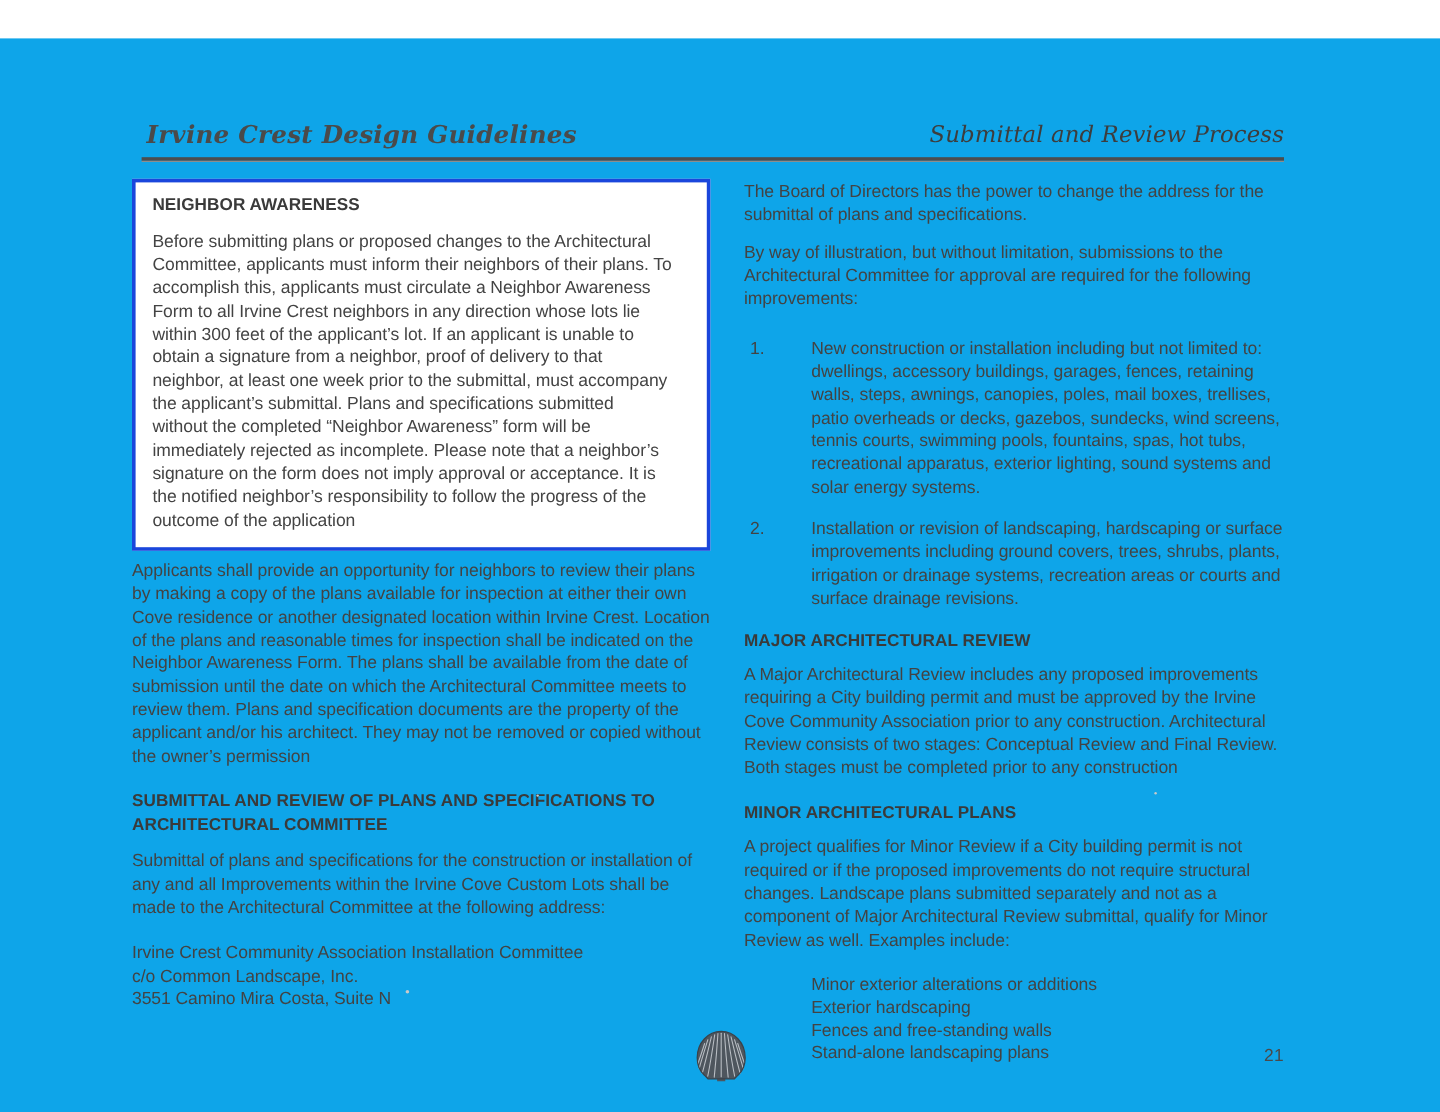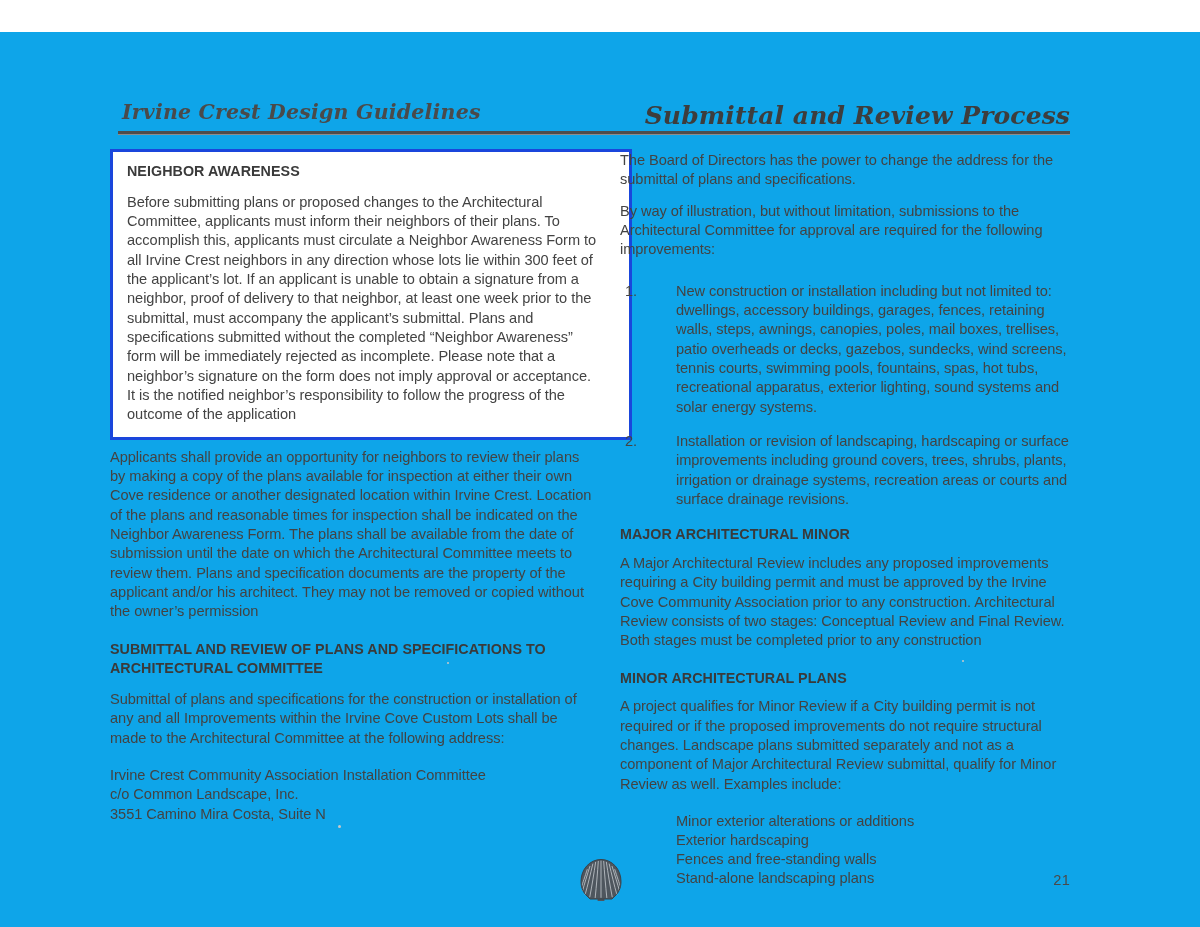--- a/index.html
+++ b/index.html
@@ -44,22 +44,22 @@
     letter-spacing: 0.2px;
     color: #4a4a4a;
     white-space: nowrap;
   }
   .header-right {
     position: absolute;
     right: 0;
     top: 1px;
     font-family: "DejaVu Serif", serif;
     font-style: italic;
-    font-weight: bold;
-    font-size: 25px;
+    font-weight: normal;
+    font-size: 19px;
     letter-spacing: 0.1px;
     color: #3d3d3d;
     white-space: nowrap;
   }
   .header-rule {
     position: absolute;
     left: 0;
     top: 31px;
     width: 952px;
     height: 3px;
@@ -87,21 +87,21 @@
     top: 119px;
     width: 452px;
   }
 
   
   .callout {
     position: relative;
     box-sizing: border-box;
     border: 3px solid #3b82f6;
     padding: 10px 28px 12px 14px;
-    width: 522px;
+    width: 482px;
     background: #ffffff;
   }
 
   
   .sec-head {
     font-size: 14.3px;
     font-weight: bold;
     color: #3a3a3a;
     letter-spacing: 0.05px;
     line-height: 1.38;
@@ -246,21 +246,21 @@
         <span>New construction or installation including but not limited to: dwellings, accessory buildings, garages, fences, retaining walls, steps, awnings, canopies, poles, mail boxes, trellises, patio overheads or decks, gazebos, sundecks, wind screens, tennis courts, swimming pools, fountains, spas, hot tubs, recreational apparatus, exterior lighting, sound systems and solar energy systems.</span>
       </li>
       <li>
         <span class="num">2.</span>
         <span>Installation or revision of landscaping, hardscaping or surface improvements including ground covers, trees, shrubs, plants, irrigation or drainage systems, recreation areas or courts and surface drainage revisions.</span>
       </li>
     </ul>
 
     <div class="block-gap-16"></div>
 
-    <div class="sec-head tight">MAJOR ARCHITECTURAL MINOR</div>
+    <div class="sec-head tight">MAJOR ARCHITECTURAL REVIEW</div>
 
     <p class="body">A Major Architectural Review includes any proposed improvements requiring a City building permit and must be approved by the Irvine Cove Community Association prior to any construction.  Architectural Review consists of two stages: Conceptual Review and Final Review.  Both stages must be completed prior to any construction</p>
 
     <div class="block-gap-6"></div>
 
     <div class="sec-head tight">MINOR ARCHITECTURAL PLANS</div>
 
     <p class="body">A project qualifies for Minor Review if a City building permit is not required or if the proposed improvements do not require structural changes.  Landscape plans submitted separately and not as a component of Major Architectural Review submittal, qualify for Minor Review as well.  Examples include:</p>
 
     <div class="block-gap-6"></div>

